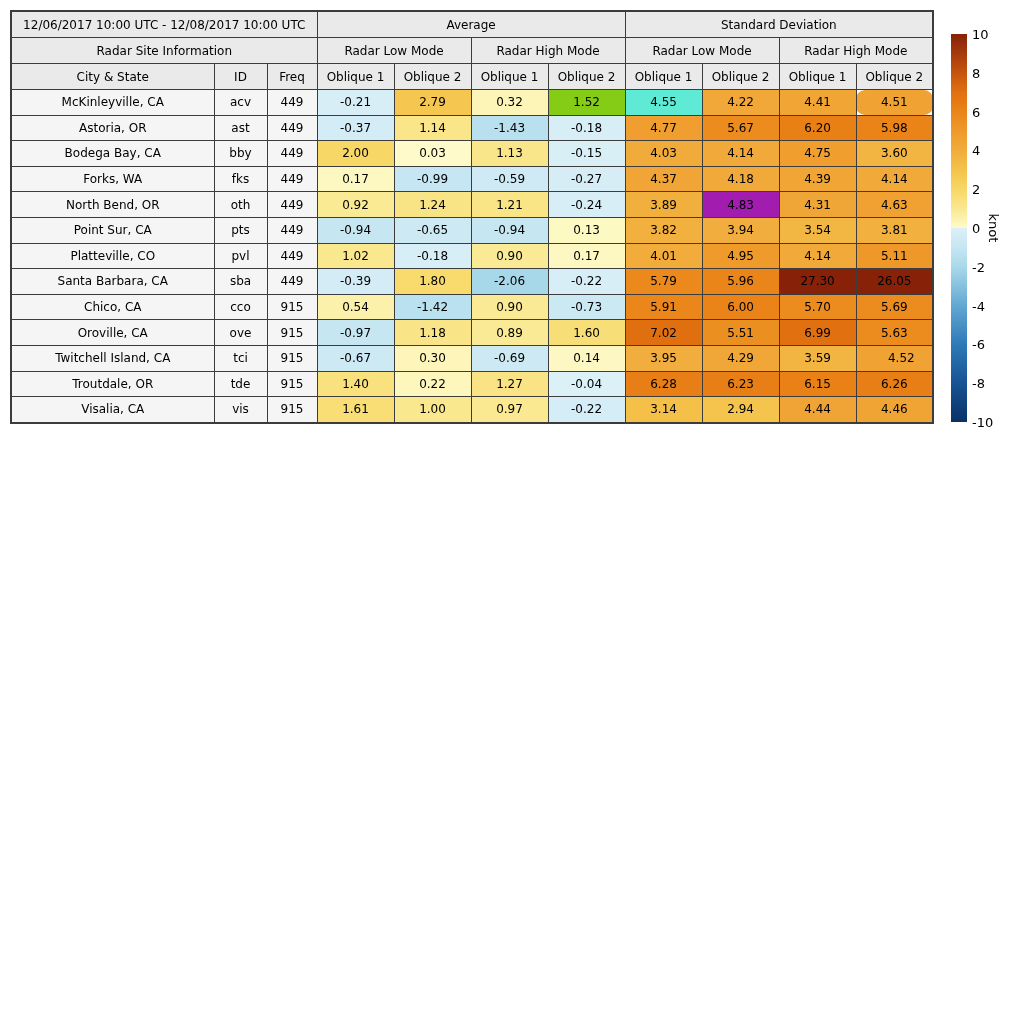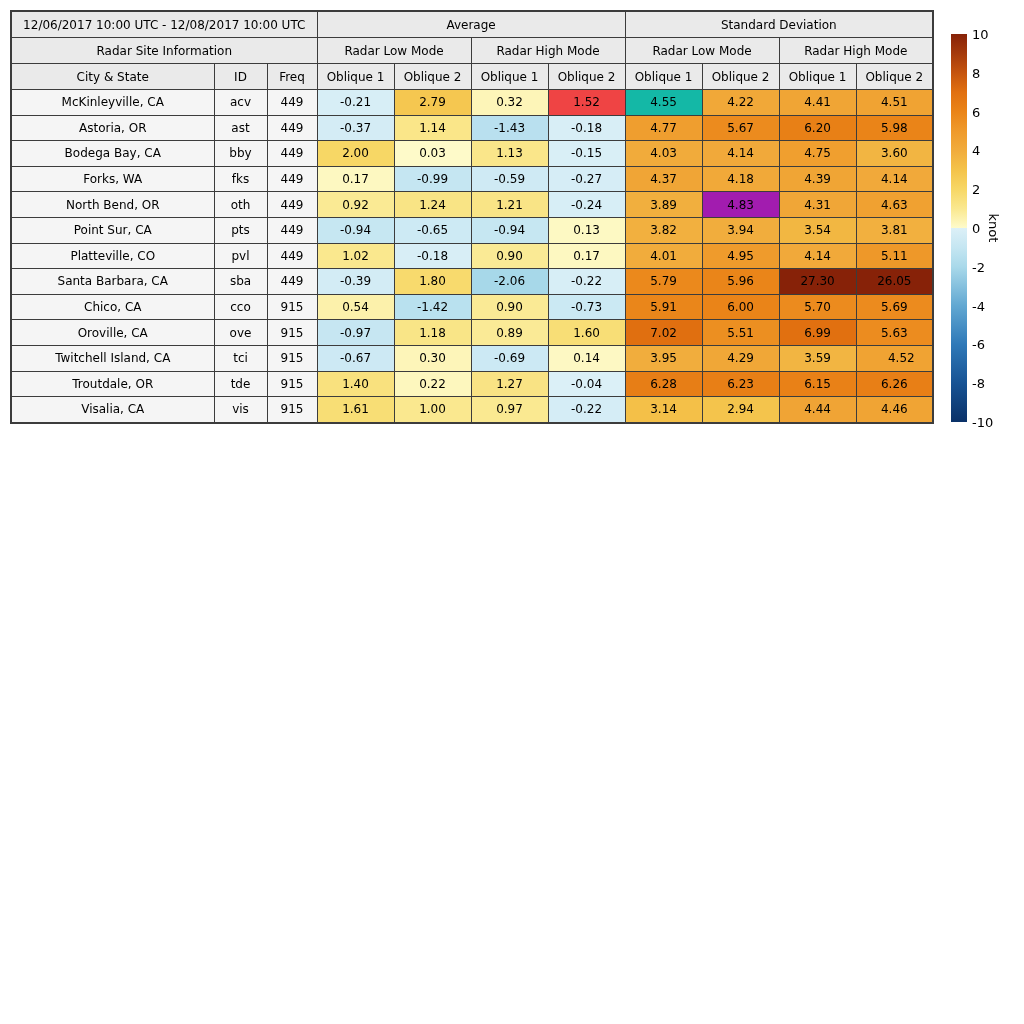--- a/index.html
+++ b/index.html
@@ -114,25 +114,25 @@
       </tr>
     </thead>
     <tbody id="table-body">
         <tr>
           <td class="label-cell">McKinleyville, CA</td>
           <td class="label-cell">acv</td>
           <td class="label-cell">449</td>
           <td class="value-cell" style="background: rgb(215, 238, 246);">-0.21</td>
           <td class="value-cell" style="background: rgb(245, 199, 80);">2.79</td>
           <td class="value-cell" style="background: rgb(253, 245, 184);">0.32</td>
-          <td class="value-cell" style="background: #ef4444;">1.52</td>
-          <td class="value-cell" style="background: #14b8a6;">4.55</td>
+          <td class="value-cell" style="background: #84cc16;">1.52</td>
+          <td class="value-cell" style="background: #5eead4;">4.55</td>
           <td class="value-cell" style="background: rgb(241, 168, 56);">4.22</td>
           <td class="value-cell" style="background: rgb(240, 165, 53);">4.41</td>
-          <td class="value-cell" style="background: rgb(240, 163, 51);">4.51</td>
+          <td class="value-cell" style="background: rgb(240, 163, 51); border-radius: 9px;">4.51</td>
         </tr>
         <tr>
           <td class="label-cell">Astoria, OR</td>
           <td class="label-cell">ast</td>
           <td class="label-cell">449</td>
           <td class="value-cell" style="background: rgb(212, 236, 245);">-0.37</td>
           <td class="value-cell" style="background: rgb(250, 230, 137);">1.14</td>
           <td class="value-cell" style="background: rgb(185, 224, 239);">-1.43</td>
           <td class="value-cell" style="background: rgb(216, 238, 246);">-0.18</td>
           <td class="value-cell" style="background: rgb(239, 158, 47);">4.77</td>

